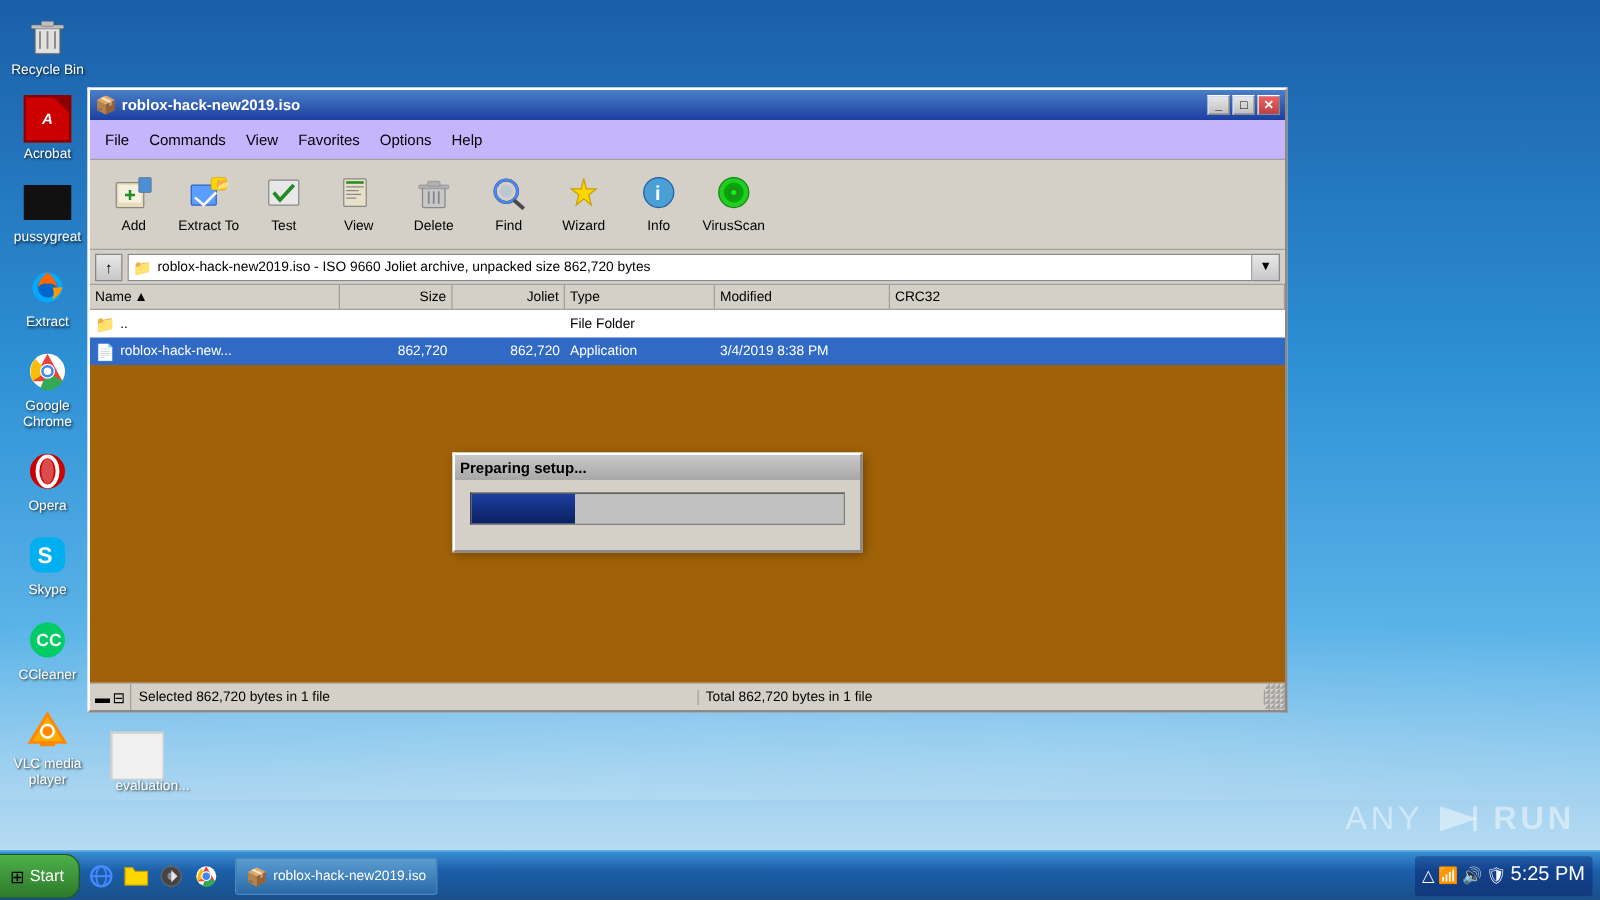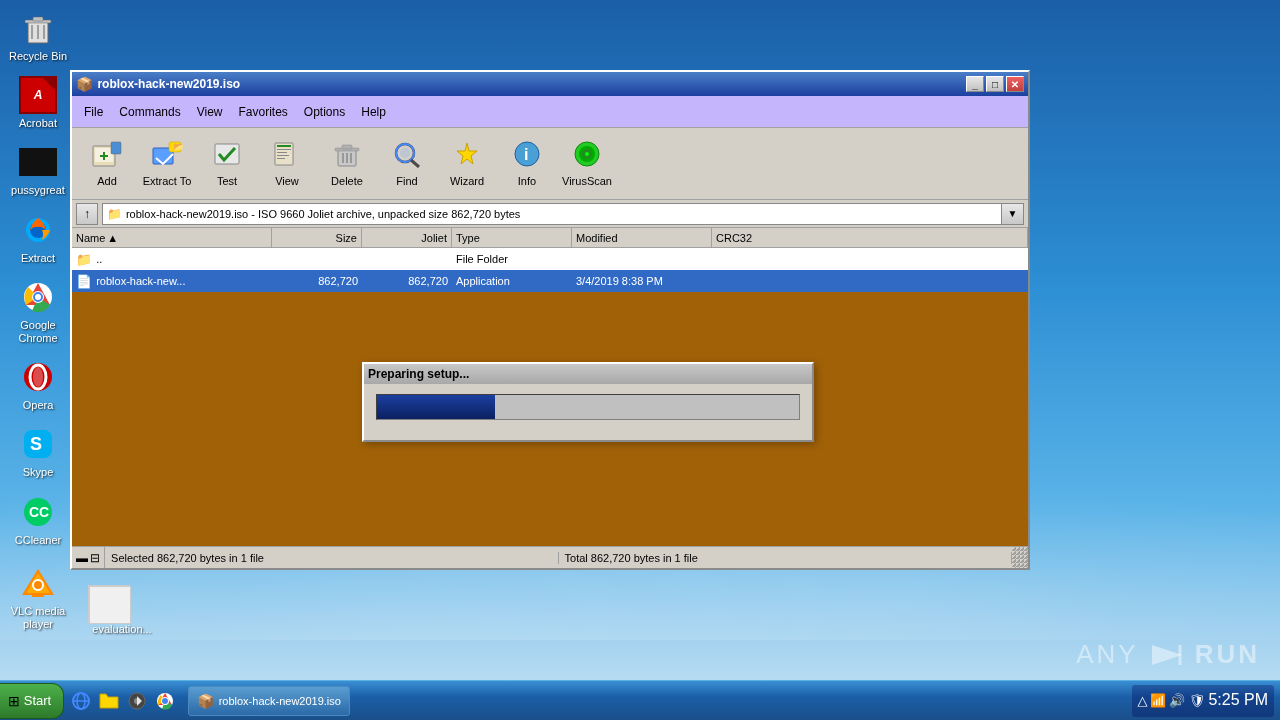--- a/index.html
+++ b/index.html
@@ -512,21 +512,21 @@
       background: linear-gradient(135deg, transparent 40%, #a0a0a0 40%, #a0a0a0 60%, transparent 60%),
                   linear-gradient(135deg, transparent 60%, #a0a0a0 60%, #a0a0a0 80%, transparent 80%);
       background-size: 4px 4px;
     }
 
     
     .progress-dialog {
       position: absolute;
       top: 290px;
       left: 290px;
-      width: 452px;
+      width: 328px;
       height: 80px;
       background: #d4d0c8;
       border: 2px solid #ffffff;
       border-right: 2px solid #8a8a8a;
       border-bottom: 2px solid #8a8a8a;
       box-shadow: 2px 2px 8px rgba(0,0,0,0.3);
       z-index: 200;
     }
 
     .progress-title-bar {

